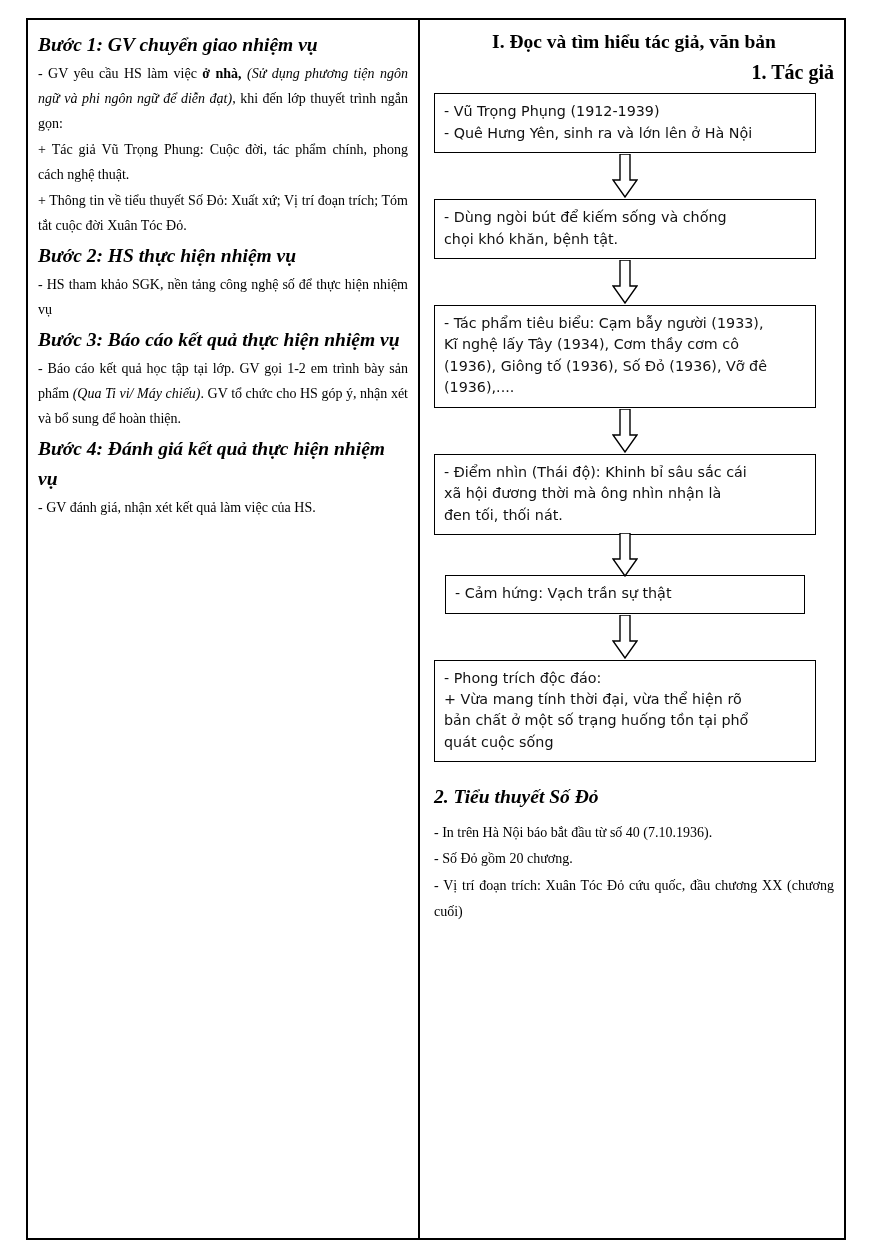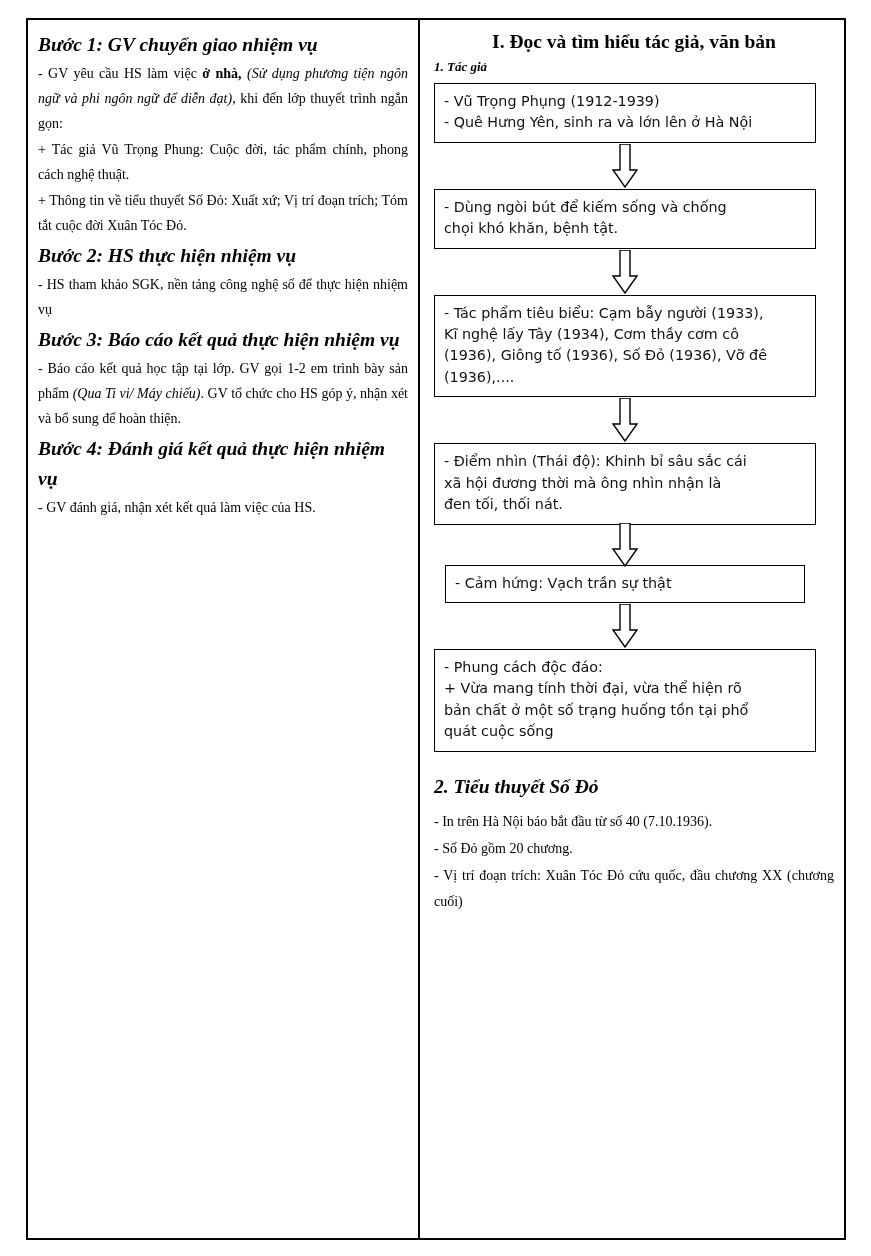--- a/index.html
+++ b/index.html
@@ -62,24 +62,24 @@
   
   .sec-title {
     font-weight: bold;
     font-size: 19.5px;
     line-height: 1.45;
     margin: 0 0 1px 0;
     text-align: center;
   }
   .sub-title {
     font-weight: bold;
-    font-style: italic;
-    font-size: 13px;
+    font-size: 20px;
     line-height: 1.5;
     margin: 0 0 6px 0;
+    text-align: right;
   }
   .flow {
     display: flex;
     flex-direction: column;
     align-items: stretch;
     width: 382px;
   }
   .node {
     border: 1.5px solid #000;
     box-sizing: border-box;
@@ -210,21 +210,21 @@
           <span class="ln">- Cảm hứng: Vạch trần sự thật</span>
         </div>
 
         <div class="arrow-wrap">
           <svg class="arrow" viewBox="0 0 26 44">
             <polygon points="8,0 18,0 18,26 25,26 13,43 1,26 8,26" fill="#ffffff" stroke="#000000" stroke-width="1.4"></polygon>
           </svg>
         </div>
 
         <div class="node">
-          <span class="ln">- Phung cách độc đáo:</span>
+          <span class="ln">- Phong trích độc đáo:</span>
           <span class="ln">+ Vừa mang tính thời đại, vừa thể hiện rõ</span>
           <span class="ln">bản chất ở một số trạng huống tồn tại phổ</span>
           <span class="ln">quát cuộc sống</span>
         </div>
 
       </div>
 
       <div class="tail-block">
         <div class="sub-title2">2. Tiểu thuyết Số Đỏ</div>
         <div class="para">- In trên Hà Nội báo bắt đầu từ số 40 (7.10.1936).</div>

